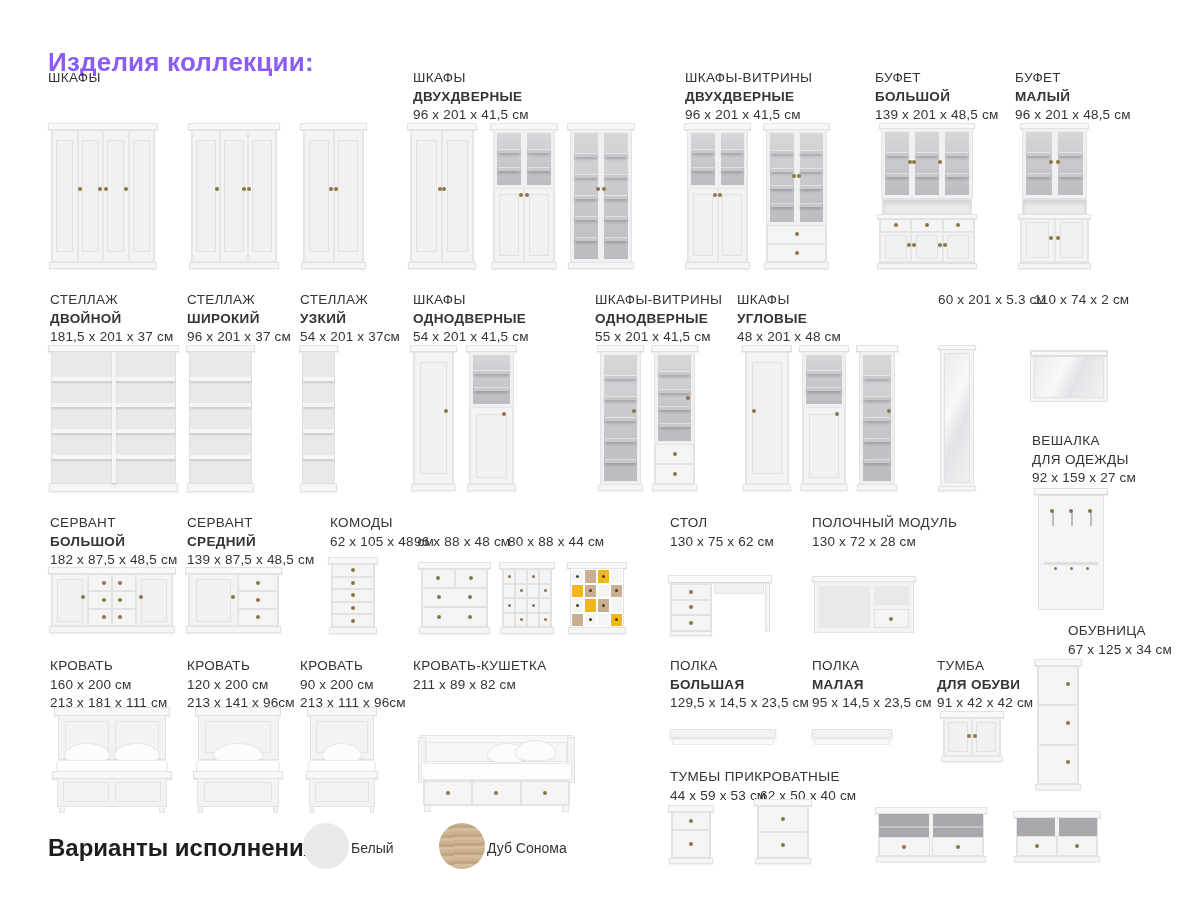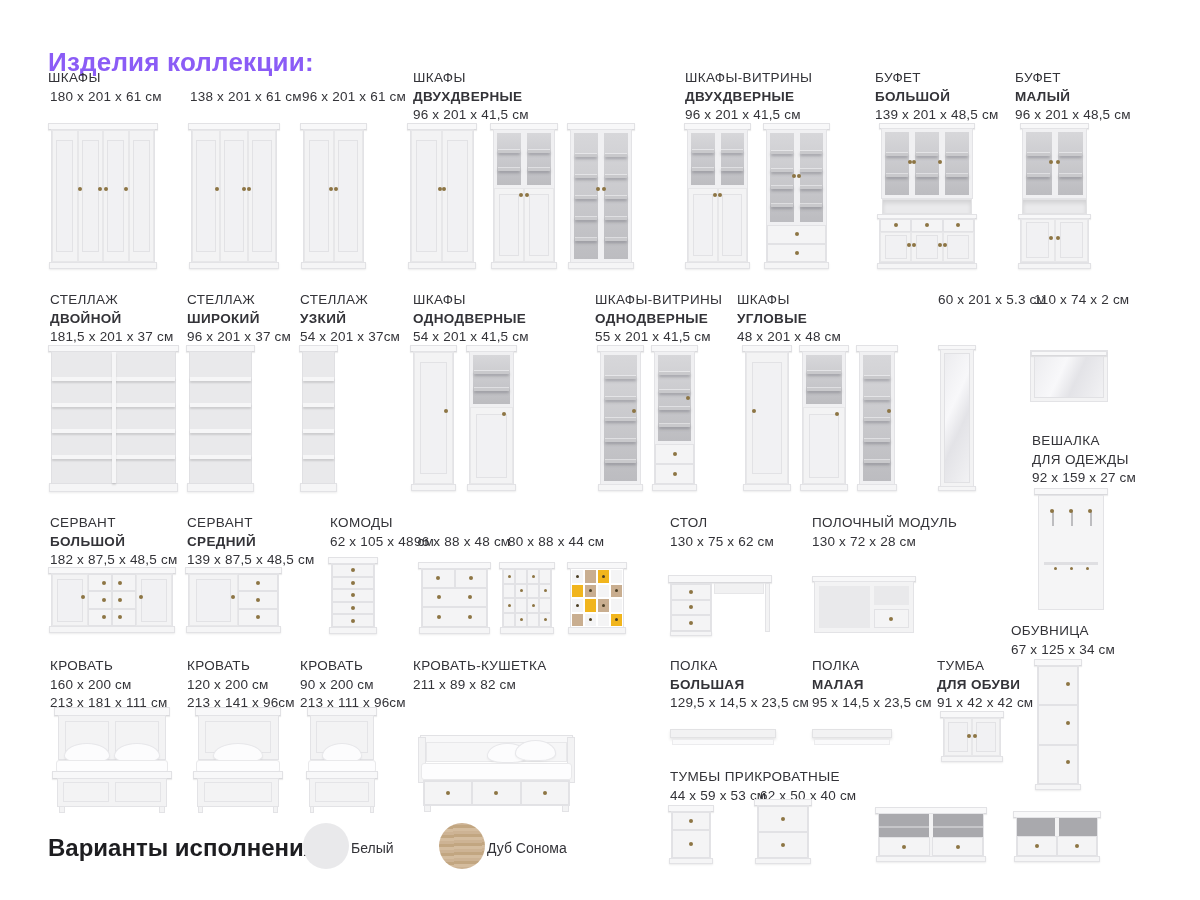--- a/index.html
+++ b/index.html
@@ -36,25 +36,20 @@
   .sw-oak{background:repeating-linear-gradient(178deg,#cdb394 0 3px,#c2a681 3px 6px,#d4bc9e 6px 9px)}
   .swlabel{position:absolute;font-size:14px;color:#333338;white-space:nowrap}
 </style>
 </head>
 <body>
 
 <h1 class="page-title" style="left:48px;top:30px">Изделия коллекции:</h1>
 
 <section class="grp" style="left:48px;top:69px;width:340px">
   <div class="nm">ШКАФЫ</div>
-  <div class="dimrow" style="width:340px">
-    <span class="dim" style="left:2px">180 x 201 x 61 см</span>
-    <span class="dim" style="left:142px">138 x 201 x 61 см</span>
-    <span class="dim" style="left:254px">96 x 201 x 61 см</span>
-  </div>
 </section>
 
 <section class="grp" style="left:413px;top:69px">
   <div class="nm">ШКАФЫ</div>
   <div class="nm b">ДВУХДВЕРНЫЕ</div>
   <div class="dim">96 x 201 x 41,5 см</div>
 </section>
 
 <section class="grp" style="left:685px;top:69px">
   <div class="nm">ШКАФЫ-ВИТРИНЫ</div>
@@ -188,21 +183,21 @@
   <div class="nm b">МАЛАЯ</div>
   <div class="dim">95 x 14,5 x 23,5 см</div>
 </section>
 
 <section class="grp" style="left:937px;top:657px">
   <div class="nm">ТУМБА</div>
   <div class="nm b">ДЛЯ ОБУВИ</div>
   <div class="dim">91 x 42 x 42 см</div>
 </section>
 
-<section class="grp" style="left:1011px;top:622px">
+<section class="grp" style="left:1068px;top:622px">
   <div class="nm">ОБУВНИЦА</div>
   <div class="dim">67 x 125 x 34 см</div>
 </section>
 
 <section class="grp" style="left:670px;top:768px;width:200px">
   <div class="nm">ТУМБЫ ПРИКРОВАТНЫЕ</div>
   <div class="dimrow" style="width:200px">
     <span class="dim" style="left:0">44 x 59 x 53 см</span>
     <span class="dim" style="left:90px">62 x 50 x 40 см</span>
   </div>

